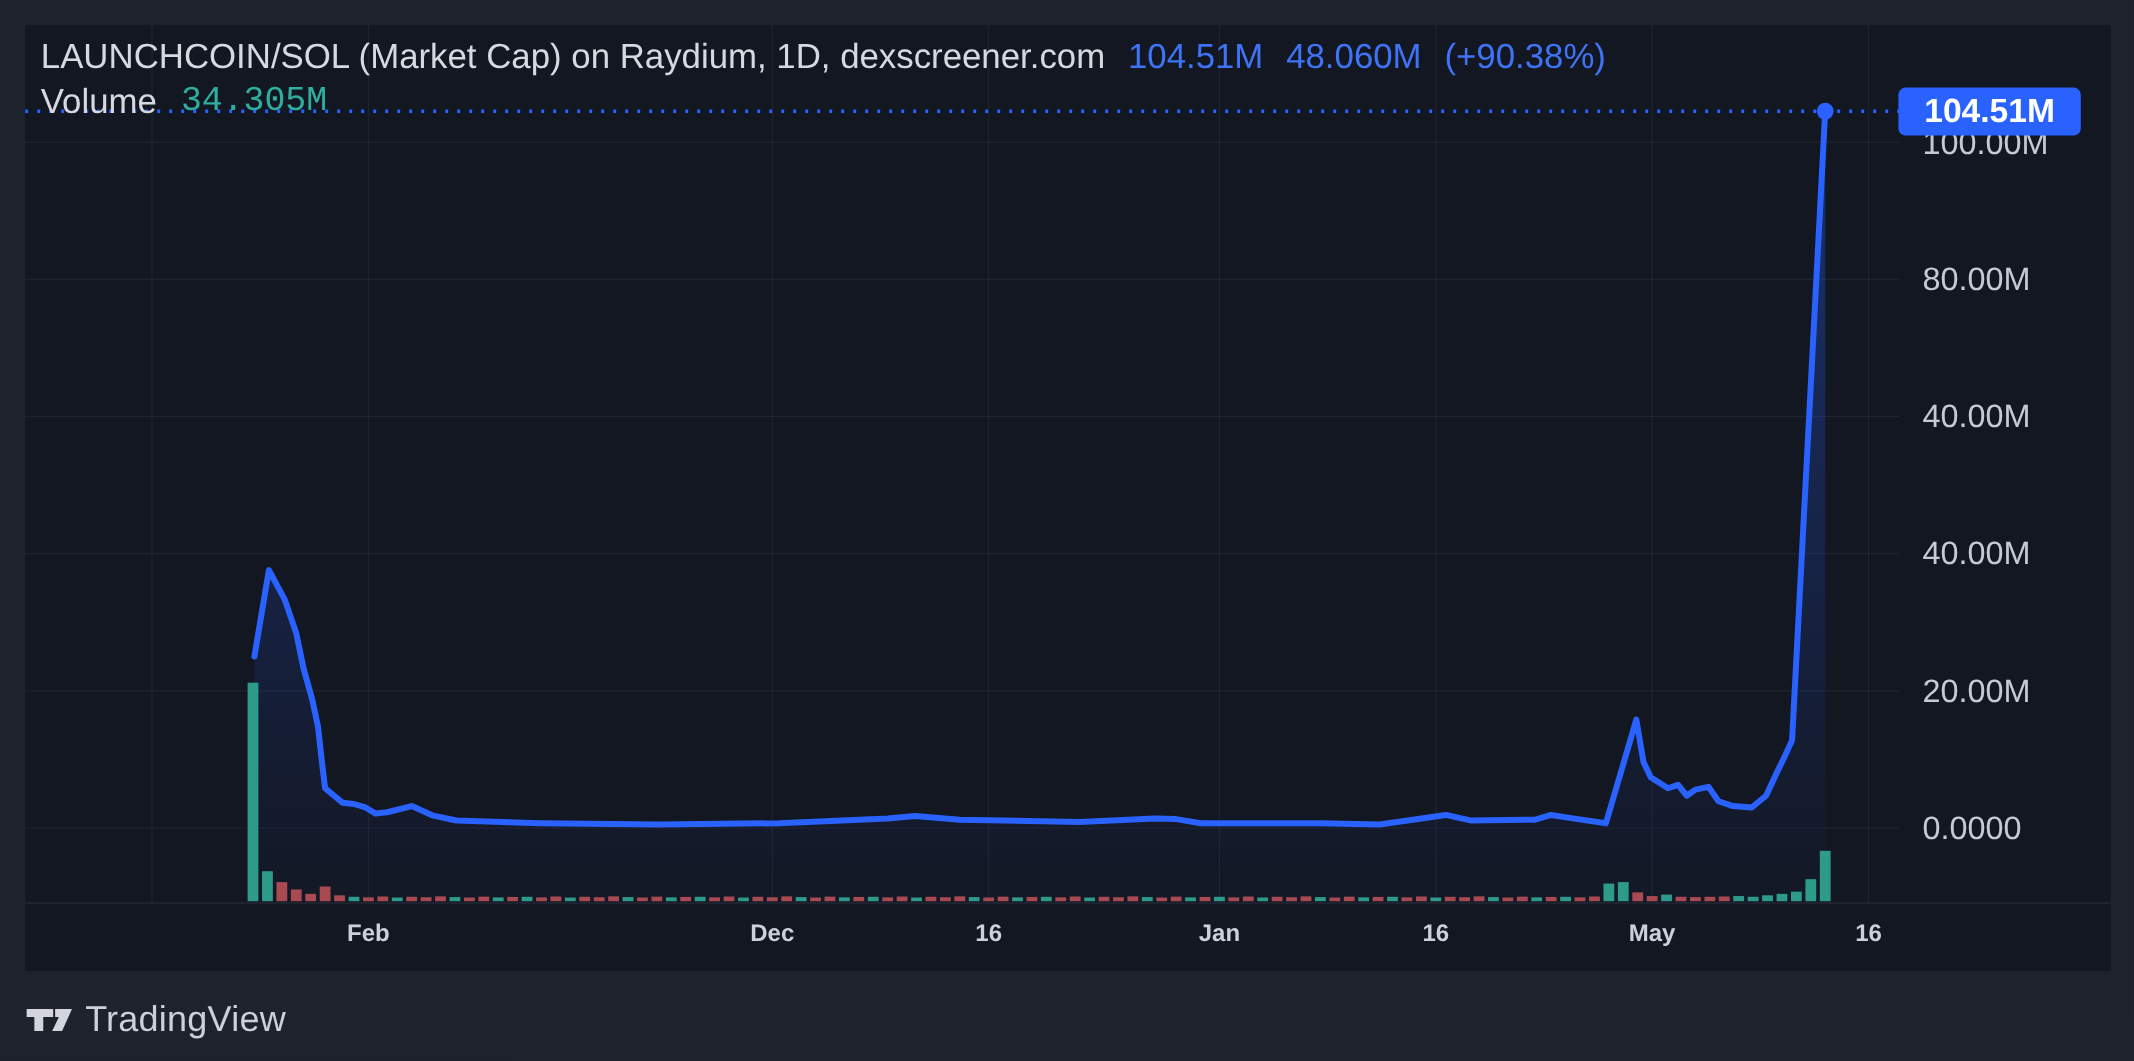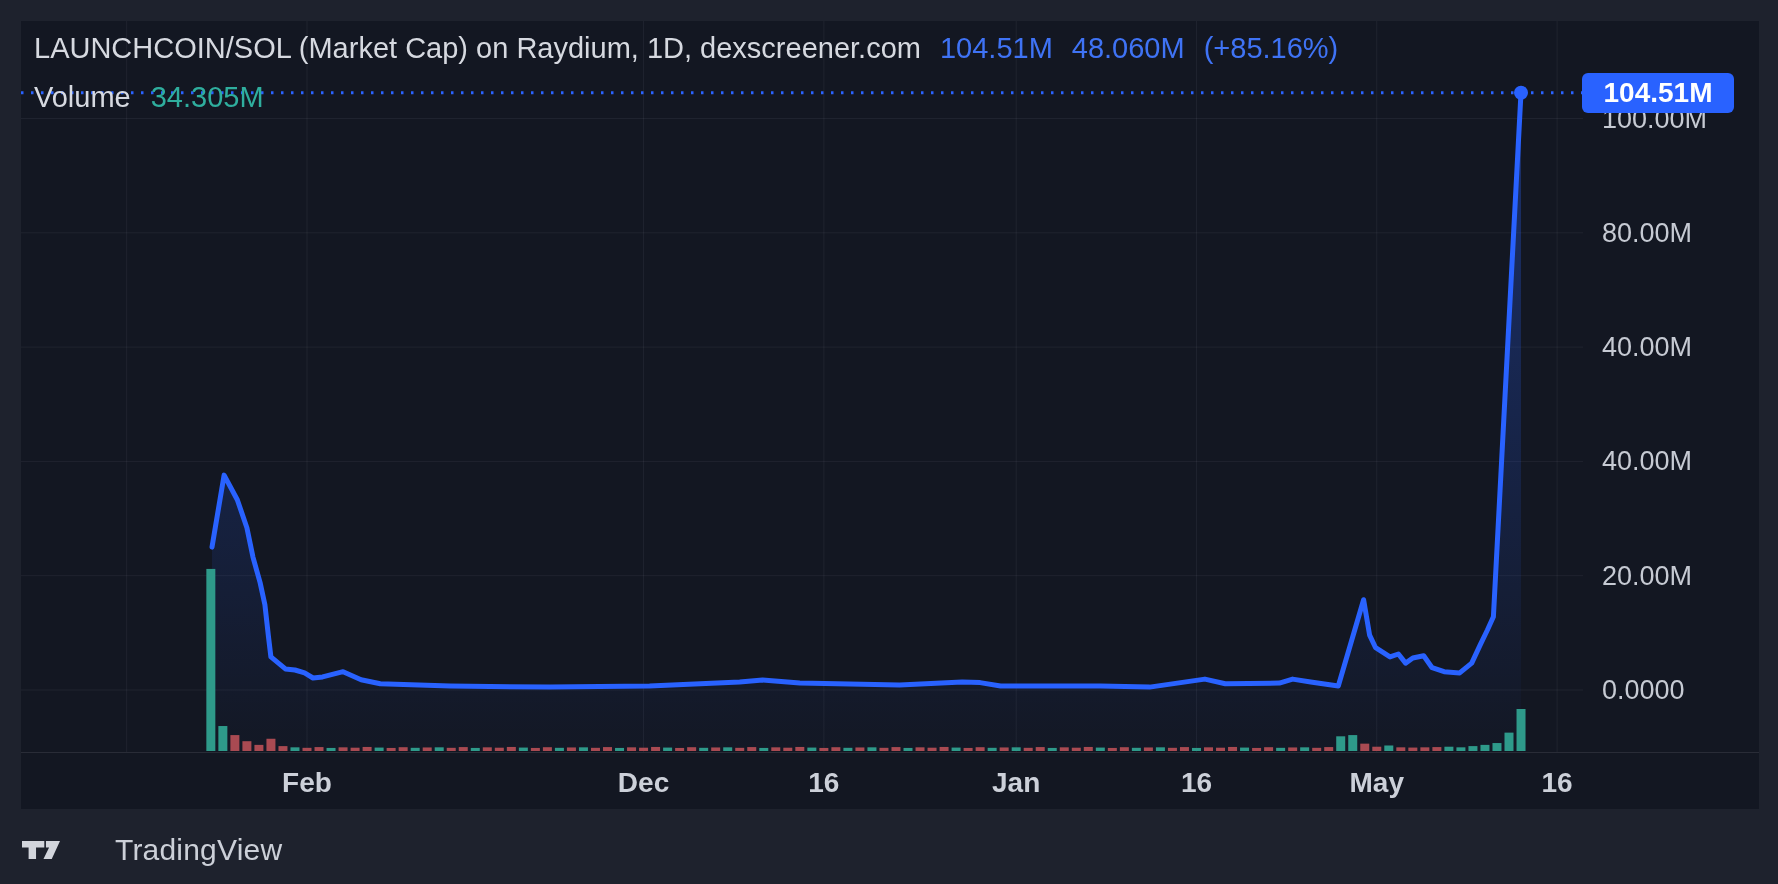--- a/index.html
+++ b/index.html
@@ -6,32 +6,32 @@
   .stage{position:relative;width:1778px;height:884px;overflow:hidden;
          font-family:"Liberation Sans", sans-serif;background:#1e222d;}
   .widget{position:absolute;left:21px;top:21px;width:1738px;height:788px;background:#131722;}
   .pane-border{position:absolute;left:21px;top:752px;width:1738px;height:1px;
                background:rgba(235,240,250,0.10);z-index:3;}
   svg.chart-svg{position:absolute;left:0;top:0;z-index:1;}
   .legend{position:absolute;left:34px;top:30px;z-index:5;}
   .legend-row1{display:flex;align-items:baseline;gap:19px;font-size:29px;line-height:36px;}
   .legend-title{color:#d6d9e0;}
   .legend-vals{display:flex;gap:19px;color:#3f73f5;}
-  .legend-row2{display:flex;align-items:flex-start;gap:20px;font-size:29px;line-height:34px;margin-top:14px;}
+  .legend-row2{display:flex;align-items:flex-start;gap:20px;font-size:29px;line-height:34px;margin-top:2px;}
   .legend-vol-label{color:#d6d9e0;}
-  .legend-vol-value{color:#2fae9e;}
+  .legend-vol-value{color:#2fae9e;font-family:Liberation Mono, monospace;}
   .price-axis{position:absolute;left:0;top:0;width:1778px;height:884px;z-index:4;pointer-events:auto;padding-left:36px;}
   .price-tick{position:absolute;left:1602px;height:30px;line-height:30px;font-size:27px;color:#c6cad3;white-space:nowrap;}
   .time-axis{position:absolute;left:21px;top:753px;width:1738px;height:56px;z-index:4;}
-  .time-tick{position:absolute;top:14px;width:90px;text-align:center;font-size:28px;font-weight:600;color:#ccd0d9;}
+  .time-tick{position:absolute;top:14px;width:90px;text-align:center;font-size:20px;font-weight:600;color:#ccd0d9;}
   .price-badge{position:absolute;width:152px;height:40px;background:#2962ff;border-radius:6px;
                color:#ffffff;font-size:28px;font-weight:600;text-align:center;line-height:40px;z-index:6;}
   .footer{position:absolute;left:22px;top:833px;display:flex;align-items:center;gap:11px;z-index:5;}
   .tv-mark{width:38px;height:20px;}
-  .tv-text{font-size:30px;font-weight:500;color:#ccd0d8;letter-spacing:0.2px;margin-left:44px;}
+  .tv-text{font-size:30px;font-weight:500;color:#ccd0d8;letter-spacing:0.2px;}
 </style>
 </head>
 <body>
 
 <div class="stage">
 
   <div class="widget"></div>
 
   <svg class="chart-svg" id="chartsvg" width="1778" height="884" viewBox="0 0 1778 884">
       <defs>
@@ -171,21 +171,21 @@
     </svg>
 
   <div class="pane-border"></div>
 
   <div class="legend">
     <div class="legend-row1">
       <span class="legend-title">LAUNCHCOIN/SOL (Market Cap) on Raydium, 1D, dexscreener.com</span>
       <span class="legend-vals">
         <span>104.51M</span>
         <span>48.060M</span>
-        <span>(+85.16%)</span>
+        <span>(+90.38%)</span>
       </span>
     </div>
     <div class="legend-row2">
       <span class="legend-vol-label">Volume</span>
       <span class="legend-vol-value">34.305M</span>
     </div>
   </div>
 
   <div class="price-axis" id="priceAxis">
       <div class="price-tick" style="top: 103.5px;">100.00M</div>

